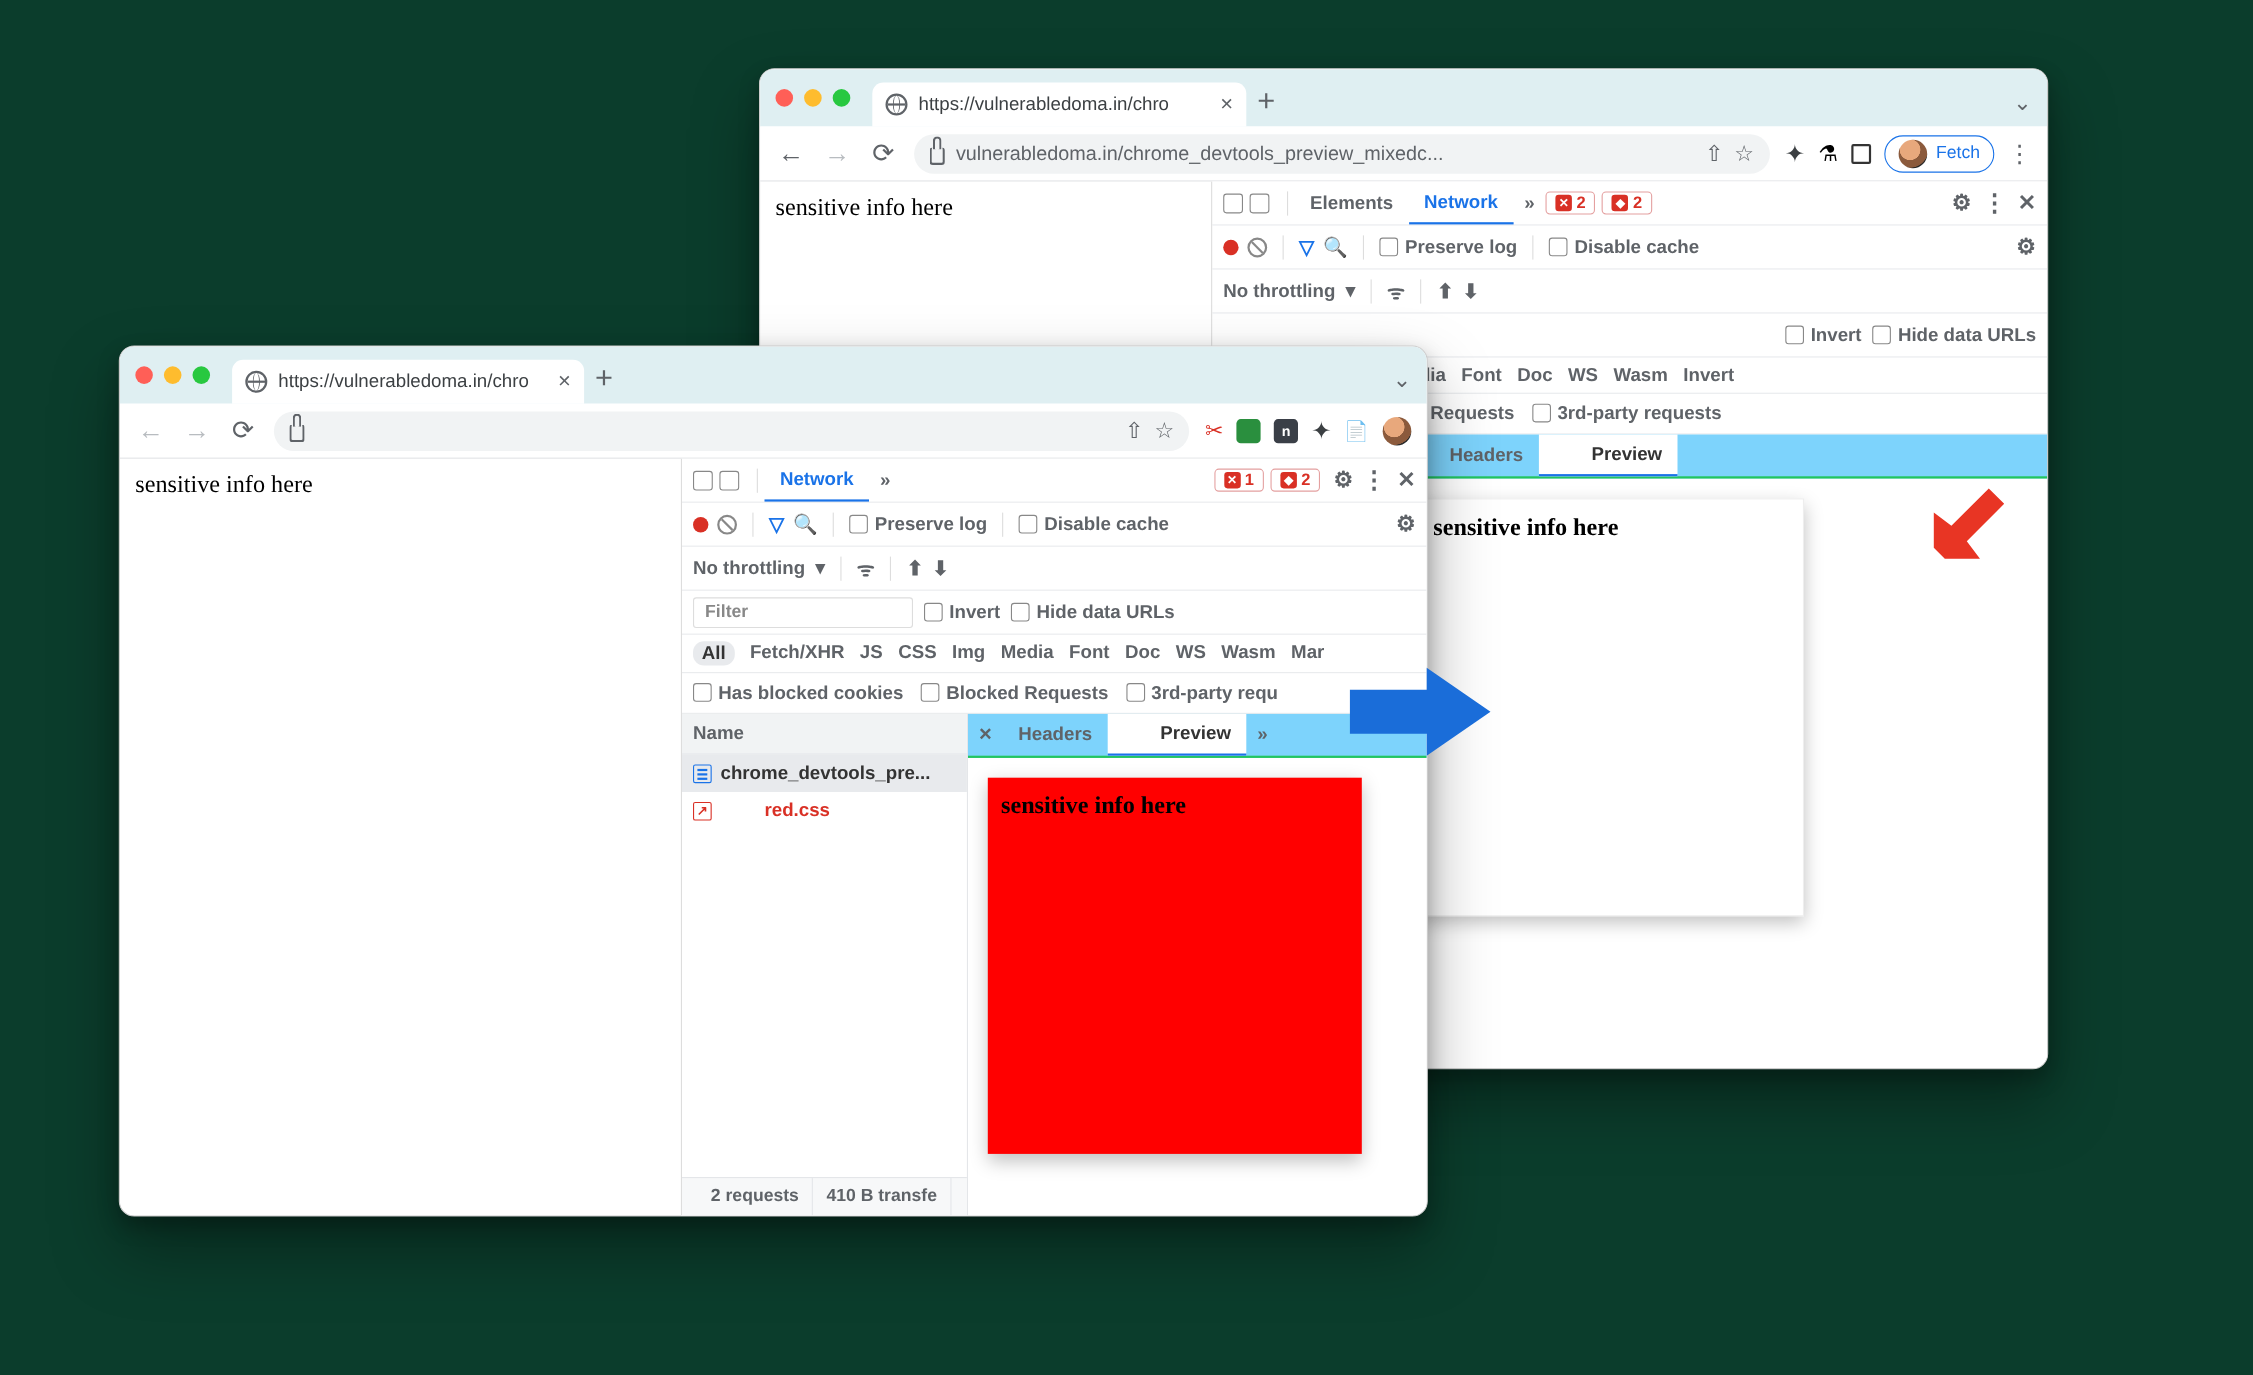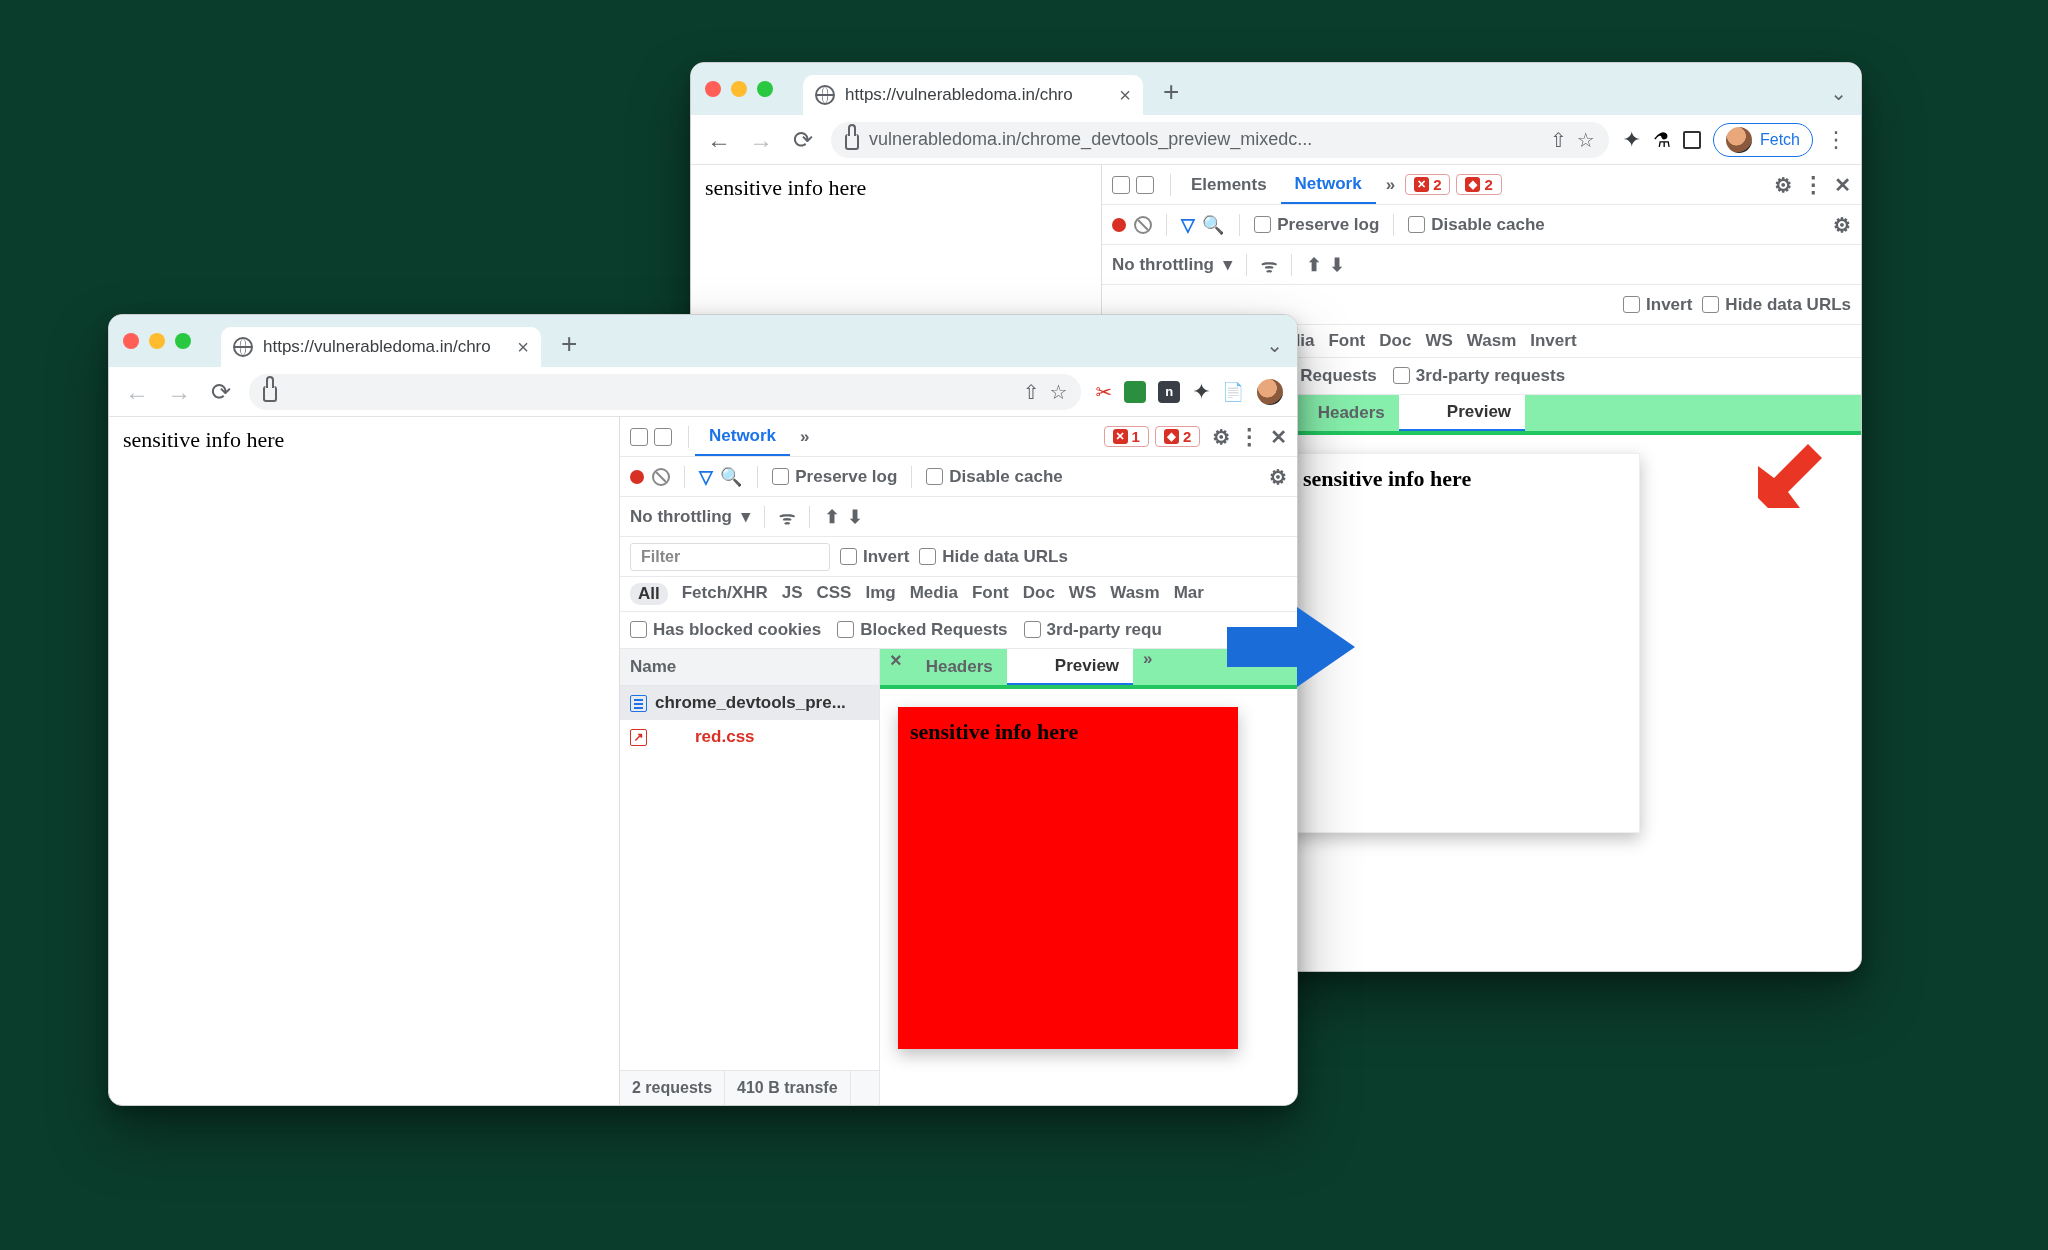--- a/index.html
+++ b/index.html
@@ -18,21 +18,21 @@
     box-shadow: 0 30px 60px rgba(0,0,0,.35), 0 8px 18px rgba(0,0,0,.25);
     border: 1px solid #ccc;
     overflow: hidden;
   }
   .tabstrip {
     background: #dfeff2;
     height: 52px;
     display: flex;
     align-items: center;
     padding: 0 14px;
-    gap: 12px;
+    gap: 2px;
   }
   .traffic { display:flex; gap:10px; margin-right:18px; }
   .dot { width:16px; height:16px; border-radius:50%; }
   .dot.r{background:#ff5f57;} .dot.y{background:#febc2e;} .dot.g{background:#28c840;}
   .btab {
     background:#fff; border-radius:10px 10px 0 0; height:40px;
     display:flex; align-items:center; padding:0 12px; gap:10px;
     font-size:17px; color:#3c4043; min-width:340px; margin-top:12px;
   }
   .globe{width:20px;height:20px;border:2px solid #5f6368;border-radius:50%;position:relative;}
@@ -85,24 +85,24 @@
   .split{display:flex;flex:1;min-height:0;}
   .reqlist{width:260px;border-right:1px solid #e4e6e9;display:flex;flex-direction:column;}
   .reqhdr{background:#f1f3f4;border-bottom:1px solid #e4e6e9;padding:8px 10px;color:#5f6368;}
   .reqitem{padding:7px 10px;display:flex;align-items:center;gap:8px;font-size:17px;}
   .reqitem.sel{background:#e8eaed;}
   .fico{width:17px;height:17px;border:1.5px solid #1a73e8;border-radius:2px;position:relative;}
   .fico.doc::after{content:"";position:absolute;left:3px;right:3px;top:3px;height:2px;background:#1a73e8;box-shadow:0 4px 0 #1a73e8,0 8px 0 #1a73e8;}
   .fico.err{border-color:#d93025;}
   .fico.err::after{content:"↗";position:absolute;inset:0;display:flex;align-items:center;justify-content:center;color:#d93025;font-size:12px;}
   .red{color:#d93025;margin-left:40px;}
-  .reqft{border-top:1px solid #e4e6e9;background:#f7f8f9;display:flex;font-size:16px;color:#5f6368;}
+  .reqft{border-top:1px solid #e4e6e9;background:#f7f8f9;display:flex;font-size:16px;color:#5f6368;justify-content:center;}
   .reqft>div{padding:8px 12px;border-right:1px solid #e4e6e9;}
   .detail{flex:1;display:flex;flex-direction:column;}
-  .dtabs{display:flex;height:40px;border-bottom:4px solid #22c55e;background:#86efac;}
+  .dtabs{display:flex;align-items:center;height:40px;border-bottom:2px solid #22c55e;background:#7dd3fc;}
   .dtabs .x2{padding:0 10px;color:#5f6368;font-size:20px;}
   .dtab{padding:0 14px;height:100%;display:flex;align-items:center;color:#5f6368;}
   .dtab.act{background:#fff;color:#333;border-bottom:2px solid #1a73e8;padding-left:48px;}
   .more{color:#5f6368;padding:0 10px;}
   .preview{flex:1;padding:18px;}
   .pvcard{box-shadow:0 6px 16px rgba(0,0,0,.25);}
   .pv-red{background:#ff0000;color:#000;font-family:"Times New Roman",serif;font-size:22px;padding:12px;width:340px;height:342px;}
   .pv-white{background:#fff;border:1px solid #eee;color:#000;font-family:"Times New Roman",serif;font-size:22px;padding:12px;width:350px;height:380px;}
   .arrow{position:absolute;}
   .arrow.blue{left:1227px;top:602px;}

